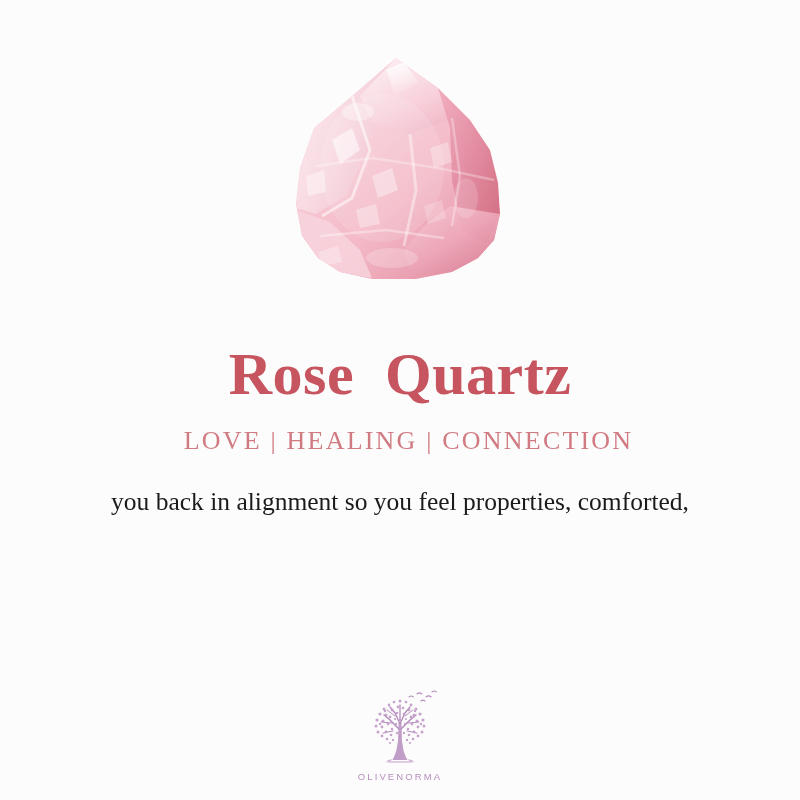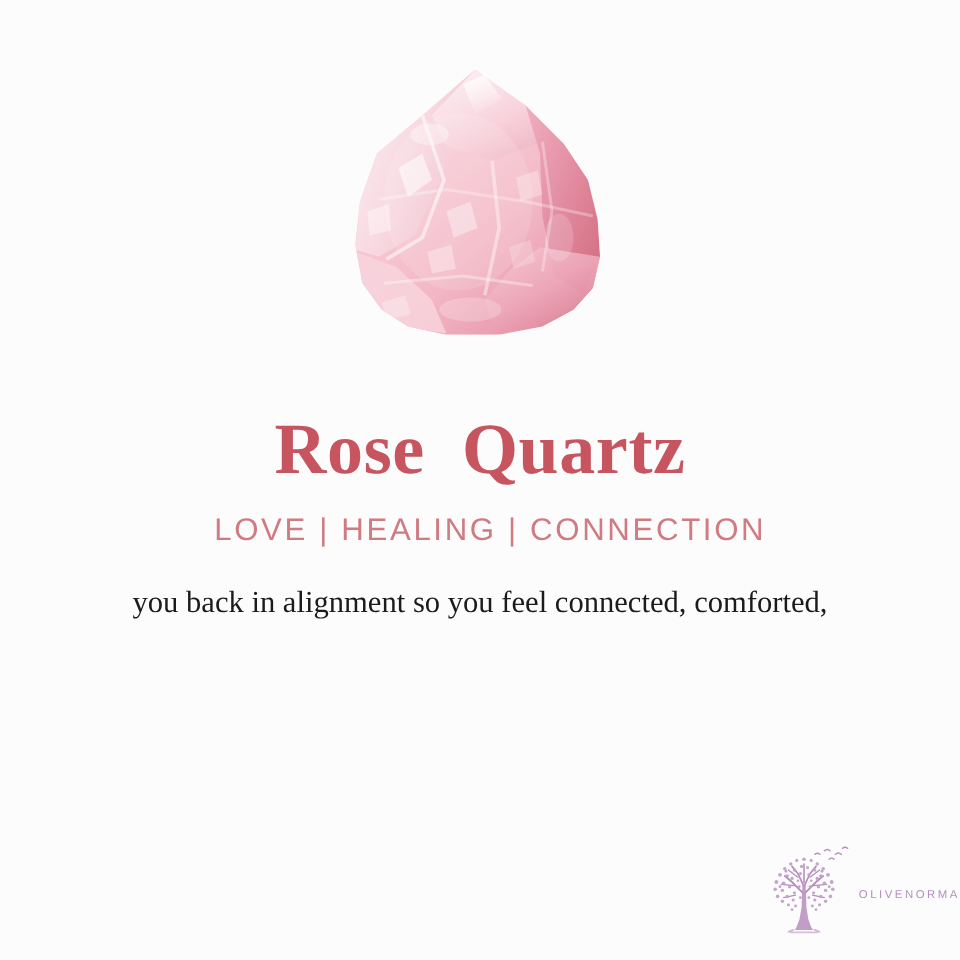--- a/index.html
+++ b/index.html
@@ -50,21 +50,21 @@
     line-height: 1;
     letter-spacing: 0.5px;
     color: #c65560;
     text-align: center;
     white-space: pre;
   }
 
   
   .subtitle {
     margin: 24px 0 0 17px;
-    font-family: Liberation Sans, sans-serif;
+    font-family: Liberation Serif, serif;
     font-weight: 300;
     font-size: 26px;
     line-height: 1;
     letter-spacing: 2.2px;
     color: #d07b82;
     text-align: center;
     white-space: pre;
   }
 
   
@@ -82,21 +82,21 @@
     white-space: pre;
   }
 
   
   .logo {
     position: absolute;
     left: 0;
     right: 0;
     bottom: 18px;
     display: flex;
-    flex-direction: row;
+    flex-direction: column;
     align-items: center;
     justify-content: flex-end;
   }
   .logo-mark {
     width: 92px;
     height: 78px;
     display: block;
   }
   .logo-word {
     margin-top: 4px;
@@ -192,21 +192,21 @@
         <ellipse cx="382" cy="168" rx="62" ry="74" fill="#ffffff" opacity="0.12"></ellipse>
       </g>
     </svg>
   </div>
 
   <h1 class="title">Rose  Quartz</h1>
 
   <div class="subtitle">LOVE | HEALING | CONNECTION</div>
 
   <div class="body-copy">
-    <span class="line">you back in alignment so you feel connected, comforted,</span>
+    <span class="line">you back in alignment so you feel properties, comforted,</span>
   </div>
 
   <div class="logo">
     <svg class="logo-mark" viewBox="0 0 92 78" aria-hidden="true">
       <g fill="#b58dbd">
 
         <path d="M44.6 34 L44.0 52 L42.2 62 L40.0 68 L38.4 71 L53.6 71 L51.8 68
                  L49.6 62 L48.0 52 L47.4 34 Z" opacity="0.85"></path>
 
         <path d="M38.4 71 L32 73.5 L33 71.8 L37 70.2 Z" opacity="0.7"></path>

